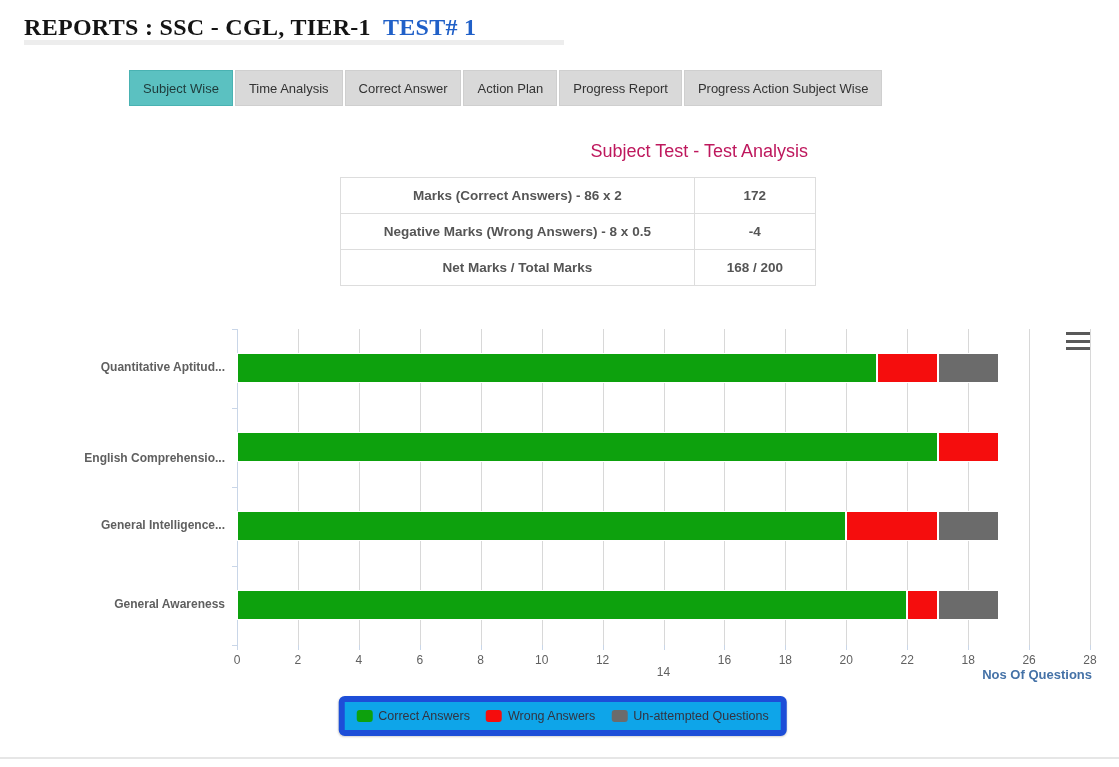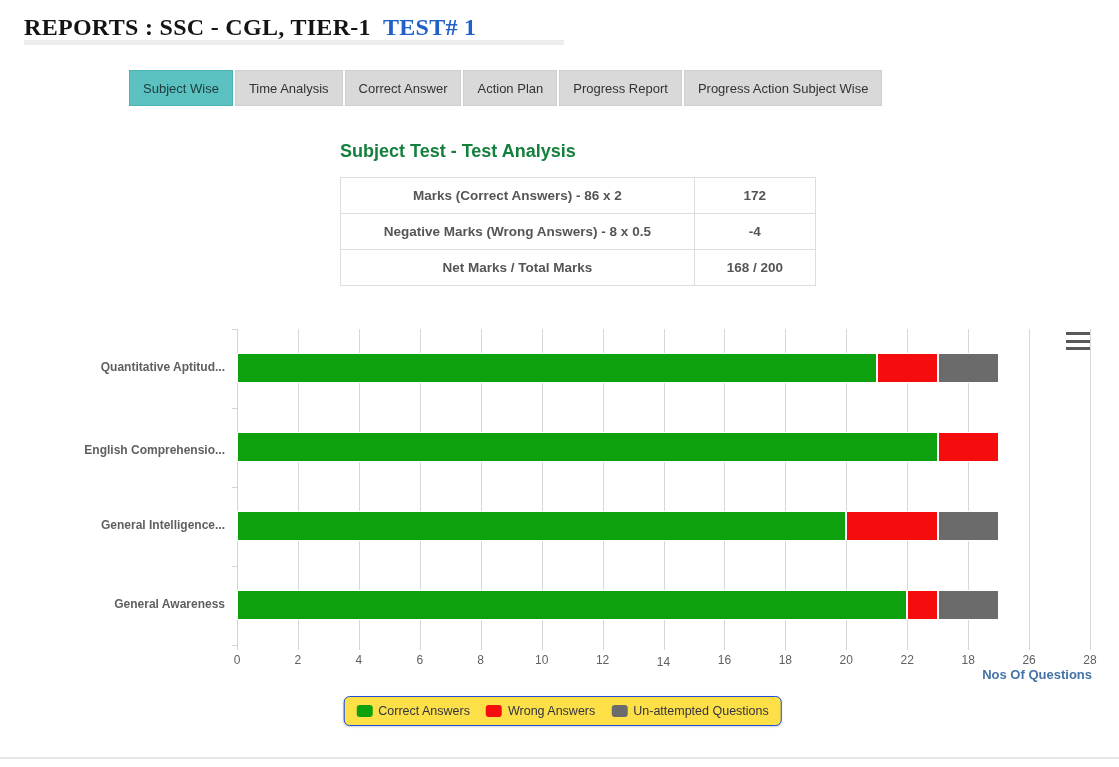--- a/index.html
+++ b/index.html
@@ -12,22 +12,22 @@
   .report-header .test-no{color:#2060c8;margin-left:12px;}
   .header-divider{position:absolute;left:24px;top:40px;width:540px;height:5px;background:#ededed;}
 
   
   .tab-bar{position:absolute;left:129px;top:70px;display:flex;gap:2px;}
   .tab{height:36px;line-height:36px;padding:0 13px;background:#d9d9d9;color:#333;
        font-size:13px;white-space:nowrap;cursor:pointer;border:1px solid #cfcfcf;box-sizing:border-box;}
   .tab.active{background:#5bc1c1;border-color:#49b2b2;color:#1e3a3a;}
 
   
-  .section-title{position:absolute;left:340px;top:141px;width:468px;text-align:left;
-                 font-size:18px;font-weight:bold;color:#15803d;}
+  .section-title{position:absolute;left:340px;top:141px;width:468px;text-align:right;
+                 font-size:18px;font-weight:normal;color:#be185d;}
   .analysis-table{position:absolute;left:340px;top:177px;width:476px;border-collapse:collapse;}
   .analysis-table td{border:1px solid #ddd;height:33px;text-align:center;font-size:13.5px;
                      font-weight:bold;color:#555;}
   .analysis-table td.lbl{width:350px;}
   .analysis-table td.val{width:118px;}
 
   
   .chart{position:absolute;left:20px;top:315px;width:1085px;height:420px;font-size:12px;}
   .gridline{position:absolute;width:1px;background:#d8d8d8;}
   .gridline.axis{background:#c9d6e8;}
@@ -39,21 +39,21 @@
   .x-label{position:absolute;width:30px;text-align:center;color:#606060;font-size:12px;}
   .x-axis-title{position:absolute;right:13px;top:352px;font-size:13px;font-weight:bold;color:#4572a7;}
 
   
   .export-btn{position:absolute;right:15px;top:17px;width:24px;height:18px;cursor:pointer;
               display:flex;flex-direction:column;justify-content:space-between;}
   .burger-line{display:block;width:24px;height:3px;background:#595959;}
 
   
   .legend{position:absolute;left:50%;transform:translateX(-50%);top:381px;display:flex;
-          align-items:center;gap:16px;border:1px solid #1d4ed8;border-radius:6px;background:#fde047;
+          align-items:center;gap:16px;border:6px solid #1d4ed8;border-radius:6px;background:#0ea5e9;
           padding:7px 12px;box-shadow:0 1px 2px rgba(0,0,0,.18);white-space:nowrap;}
   .legend-item{display:flex;align-items:center;gap:6px;cursor:pointer;}
   .legend-swatch{width:16px;height:12px;border-radius:3px;}
   .legend-label{font-size:12.5px;color:#333340;}
 
   
   .footer-divider{position:absolute;left:0;top:757px;width:1119px;height:2px;background:#e6e6e6;}
 </style>
 </head>
 <body>
@@ -111,21 +111,21 @@
         <div class="tick-x" style="left: 460.714px; top: 330px;"></div>
         <div class="x-label" style="left: 445.714px; top: 338px;">8</div>
         <div class="gridline" style="left: 521.643px; top: 14px; height: 316px;"></div>
         <div class="tick-x" style="left: 521.643px; top: 330px;"></div>
         <div class="x-label" style="left: 506.643px; top: 338px;">10</div>
         <div class="gridline" style="left: 582.571px; top: 14px; height: 316px;"></div>
         <div class="tick-x" style="left: 582.571px; top: 330px;"></div>
         <div class="x-label" style="left: 567.571px; top: 338px;">12</div>
         <div class="gridline" style="left: 643.5px; top: 14px; height: 316px;"></div>
         <div class="tick-x" style="left: 643.5px; top: 330px;"></div>
-        <div class="x-label" style="left: 628.5px; top: 340px; text-align: center;">14</div>
+        <div class="x-label" style="left: 628.5px; top: 350px; text-align: center;">14</div>
         <div class="gridline" style="left: 704.429px; top: 14px; height: 316px;"></div>
         <div class="tick-x" style="left: 704.429px; top: 330px;"></div>
         <div class="x-label" style="left: 689.429px; top: 338px;">16</div>
         <div class="gridline" style="left: 765.357px; top: 14px; height: 316px;"></div>
         <div class="tick-x" style="left: 765.357px; top: 330px;"></div>
         <div class="x-label" style="left: 750.357px; top: 338px;">18</div>
         <div class="gridline" style="left: 826.286px; top: 14px; height: 316px;"></div>
         <div class="tick-x" style="left: 826.286px; top: 330px;"></div>
         <div class="x-label" style="left: 811.286px; top: 338px;">20</div>
         <div class="gridline" style="left: 887.214px; top: 14px; height: 316px;"></div>
@@ -144,21 +144,21 @@
         <div class="tick-y" style="left: 212px; top: 93px;"></div>
         <div class="tick-y" style="left: 212px; top: 172px;"></div>
         <div class="tick-y" style="left: 212px; top: 251px;"></div>
         <div class="tick-y" style="left: 212px; top: 330px;"></div>
         <div class="bar-seg" style="left: 217px; top: 38px; width: 639.75px; background: rgb(13, 161, 13);"></div>
         <div class="bar-seg" style="left: 856.75px; top: 38px; width: 60.9286px; background: rgb(245, 13, 13);"></div>
         <div class="bar-seg" style="left: 917.679px; top: 38px; width: 60.9286px; background: rgb(107, 107, 107);"></div>
         <div class="cat-label" style="top: 45px;">Quantitative Aptitud...</div>
         <div class="bar-seg" style="left: 217px; top: 117px; width: 700.679px; background: rgb(13, 161, 13);"></div>
         <div class="bar-seg" style="left: 917.679px; top: 117px; width: 60.9286px; background: rgb(245, 13, 13);"></div>
-        <div class="cat-label" style="top: 128px; text-align: right;">English Comprehensio...</div>
+        <div class="cat-label" style="top: 136px; text-align: right;">English Comprehensio...</div>
         <div class="bar-seg" style="left: 217px; top: 196px; width: 609.286px; background: rgb(13, 161, 13);"></div>
         <div class="bar-seg" style="left: 826.286px; top: 196px; width: 91.3929px; background: rgb(245, 13, 13);"></div>
         <div class="bar-seg" style="left: 917.679px; top: 196px; width: 60.9286px; background: rgb(107, 107, 107);"></div>
         <div class="cat-label" style="top: 203px;">General Intelligence...</div>
         <div class="bar-seg" style="left: 217px; top: 275px; width: 670.214px; background: rgb(13, 161, 13);"></div>
         <div class="bar-seg" style="left: 887.214px; top: 275px; width: 30.4643px; background: rgb(245, 13, 13);"></div>
         <div class="bar-seg" style="left: 917.679px; top: 275px; width: 60.9286px; background: rgb(107, 107, 107);"></div>
         <div class="cat-label" style="top: 282px;">General Awareness</div>
       </div>
     <div class="x-axis-title">Nos Of Questions</div>

